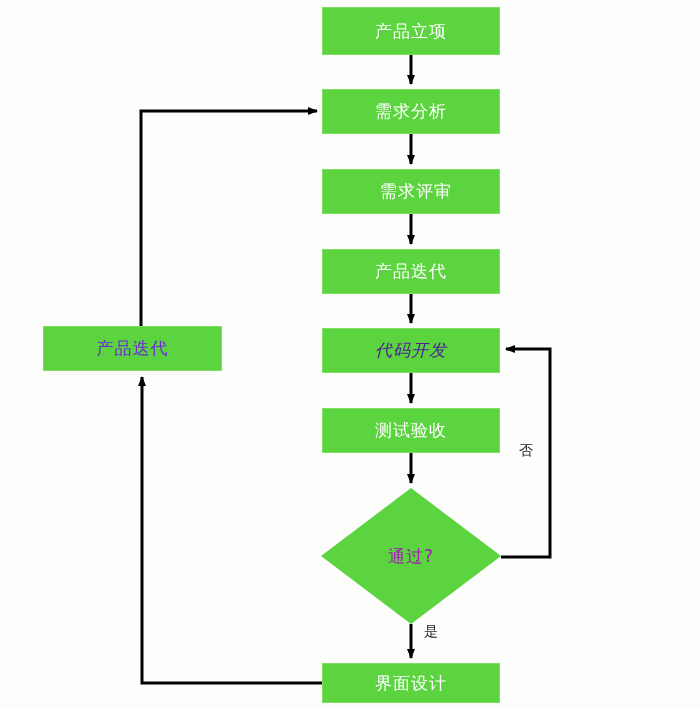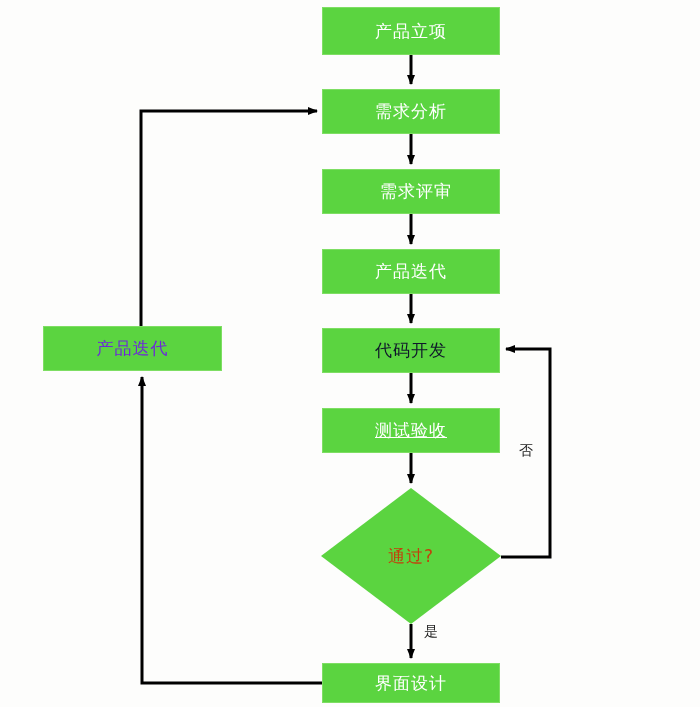--- a/index.html
+++ b/index.html
@@ -103,28 +103,28 @@
       <div class="node process" style="left: 322px; top: 89px; width: 178px; height: 45px; background: rgb(91, 212, 64); border-color: rgb(126, 222, 99);">
         <span class="node-label" style="color: rgb(255, 255, 255);">需求分析</span>
       </div>
       <div class="node process" style="left: 322px; top: 169px; width: 178px; height: 45px; background: rgb(91, 212, 64); border-color: rgb(126, 222, 99); padding-left: 10px;">
         <span class="node-label" style="color: rgb(255, 255, 255);">需求评审</span>
       </div>
       <div class="node process" style="left: 322px; top: 249px; width: 178px; height: 45px; background: rgb(91, 212, 64); border-color: rgb(126, 222, 99);">
         <span class="node-label" style="color: rgb(255, 255, 255);">产品迭代</span>
       </div>
       <div class="node process" style="left: 322px; top: 328px; width: 178px; height: 45px; background: rgb(91, 212, 64); border-color: rgb(126, 222, 99);">
-        <span class="node-label" style="color: #0f172a;">代码开发</span>
+        <span class="node-label" style="color: #4c1d95; font-style: italic;">代码开发</span>
       </div>
       <div class="node process" style="left: 322px; top: 408px; width: 178px; height: 45px; background: rgb(91, 212, 64); border-color: rgb(126, 222, 99);">
-        <span class="node-label" style="color: rgb(255, 255, 255); text-decoration: underline;">测试验收</span>
+        <span class="node-label" style="color: rgb(255, 255, 255);">测试验收</span>
       </div>
       <div class="node decision" style="left: 321px; top: 488px; width: 180px; height: 136px;">
         <div class="diamond-shape" style="background: rgb(91, 212, 64);"></div>
-        <span class="node-label" style="color: #c2410c;">通过?</span>
+        <span class="node-label" style="color: #a21caf;">通过?</span>
       </div>
       <div class="node process" style="left: 322px; top: 663px; width: 178px; height: 40px; background: rgb(91, 212, 64); border-color: rgb(126, 222, 99);">
         <span class="node-label" style="color: rgb(255, 255, 255);">界面设计</span>
       </div>
       <div class="node process" style="left: 43px; top: 326px; width: 179px; height: 45px; background: rgb(91, 212, 64); border-color: rgb(126, 222, 99);">
         <span class="node-label" style="color: #6d28d9;">产品迭代</span>
       </div>
     </div>
   <div id="labels-layer">
       <div class="edge-label" style="left: 424px; top: 624px; color: rgb(26, 26, 26);">是</div>

